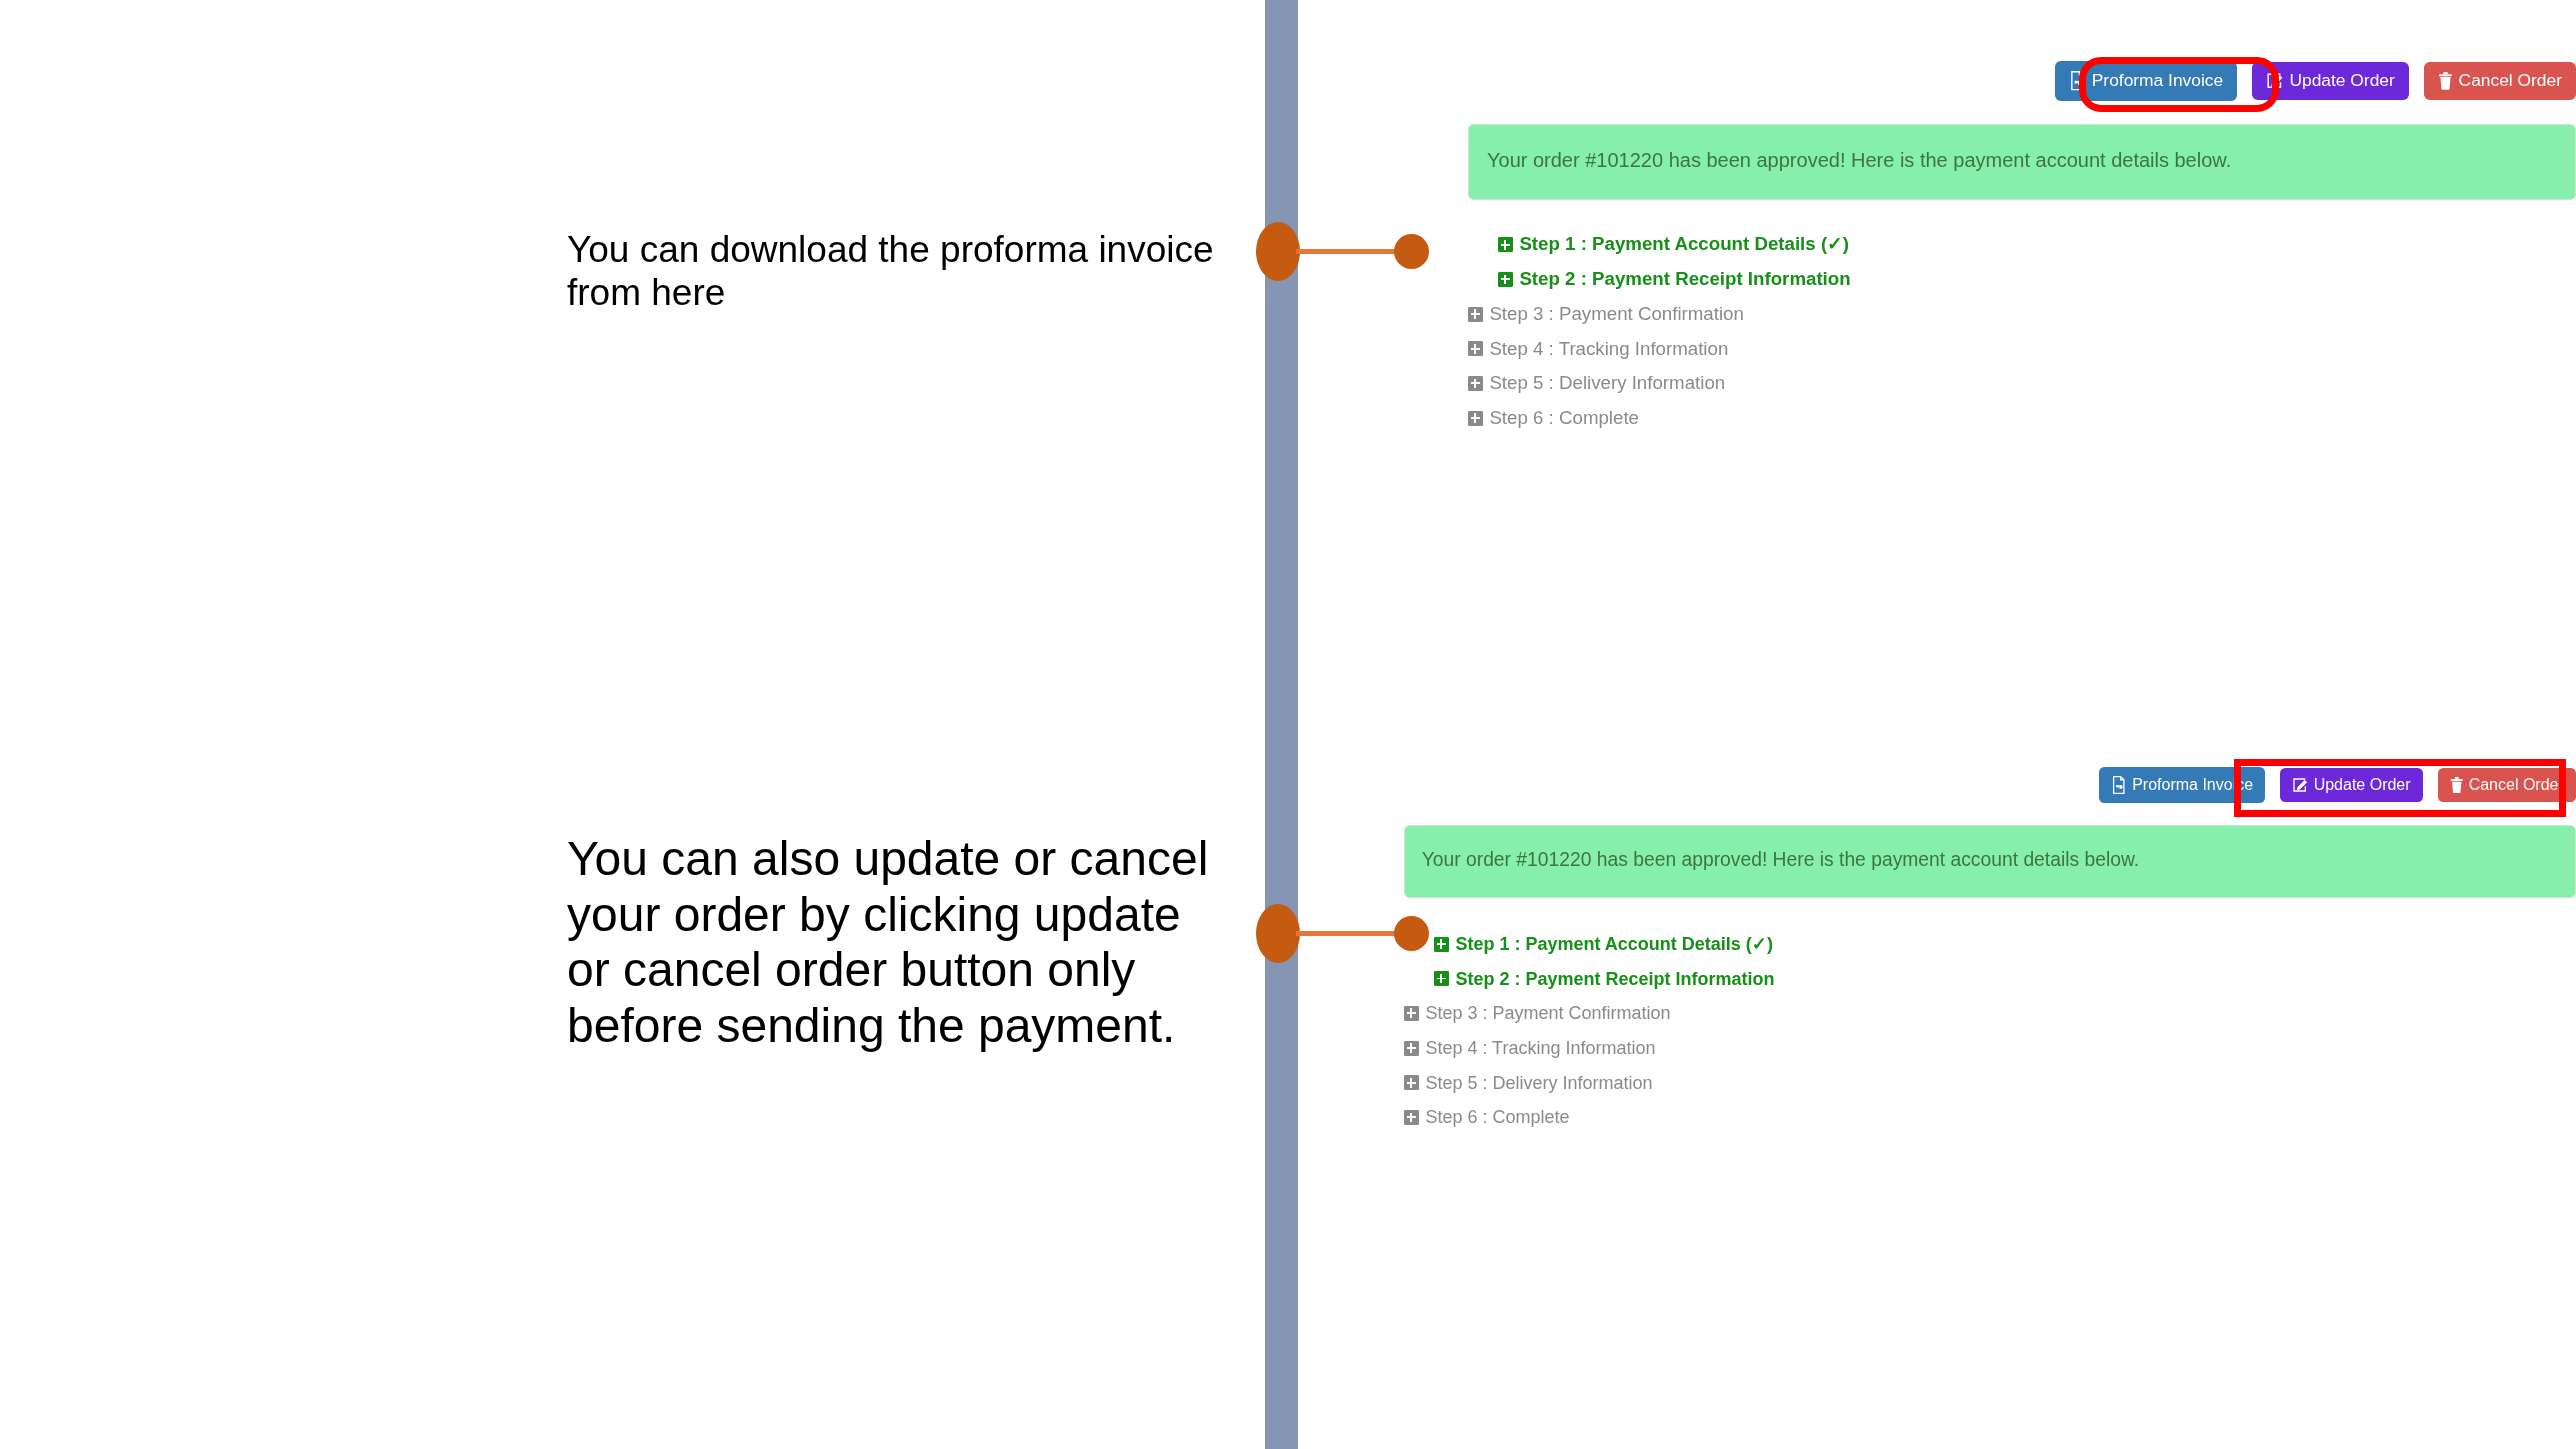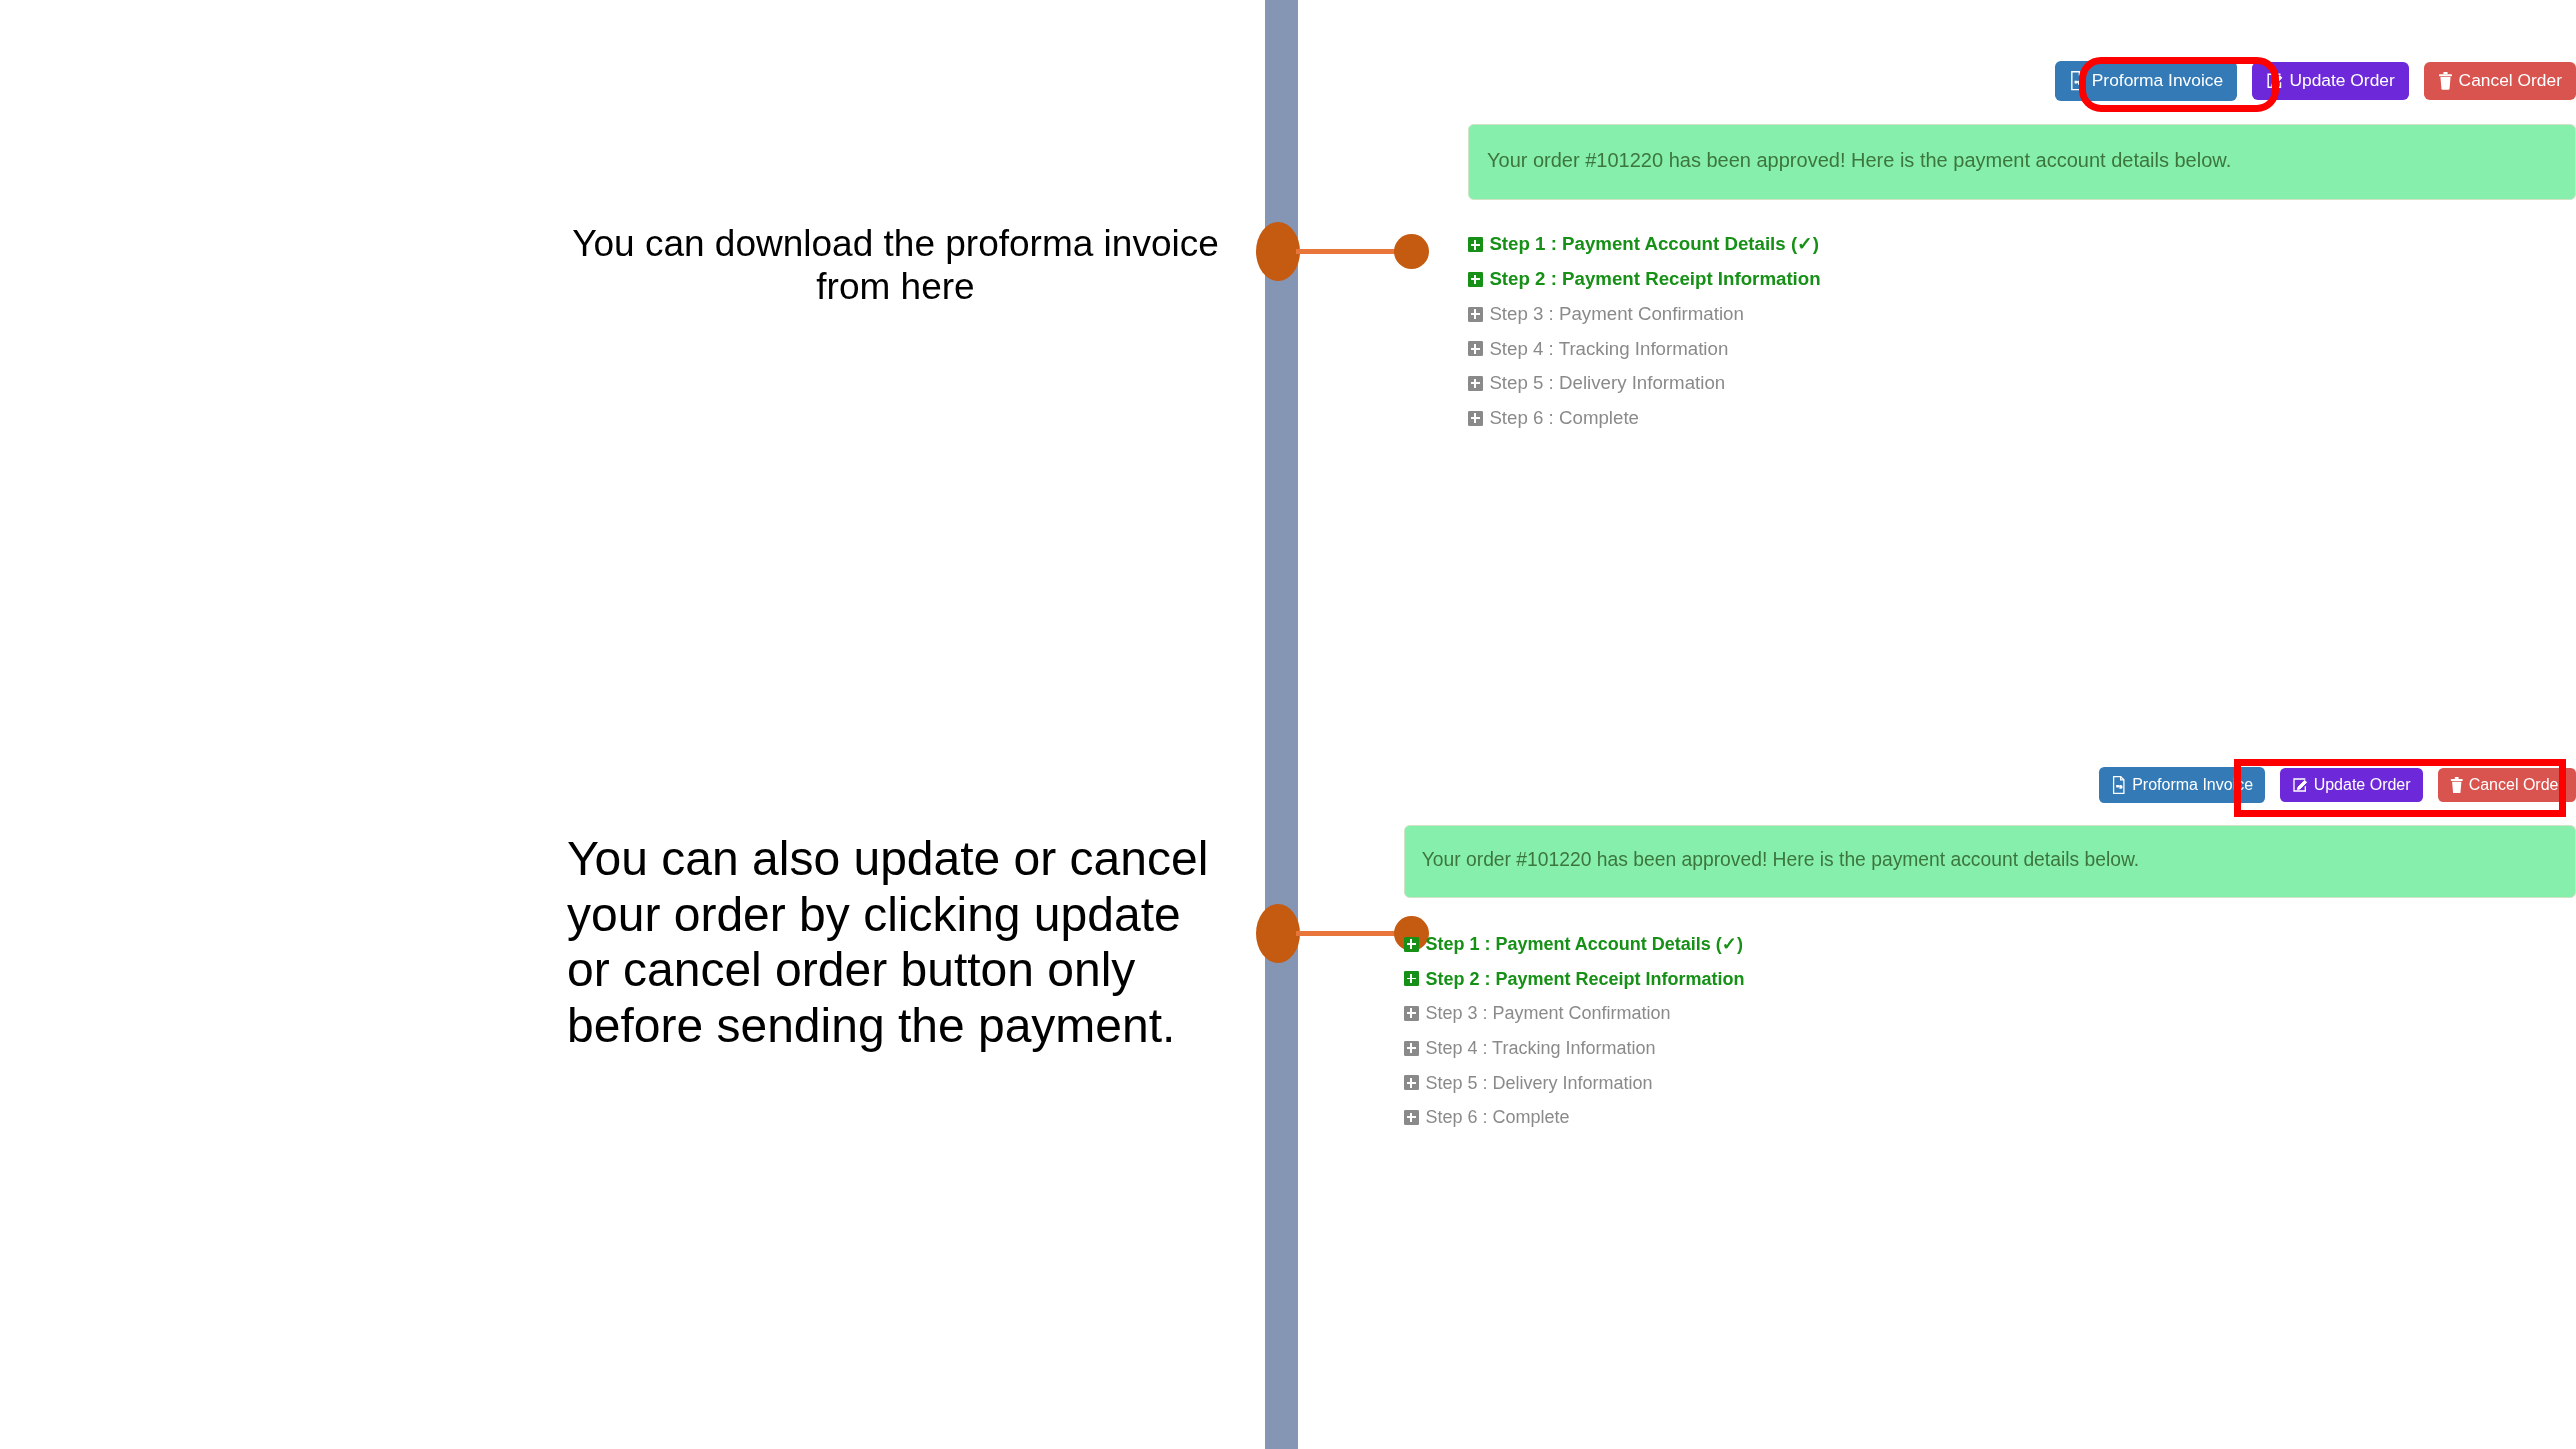--- a/index.html
+++ b/index.html
@@ -51,23 +51,23 @@
   }
 
   
   .annotation {
     position: absolute;
     color: #000000;
     font-family: "Liberation Sans", sans-serif;
   }
   .annotation-1 {
     left: 567px;
-    top: 223px;
+    top: 229px;
     width: 657px;
-    text-align: center;
+    text-align: left;
     font-size: 37px;
     line-height: 1.16;
   }
   .annotation-2 {
     left: 567px;
     top: 831px;
     width: 663px;
     text-align: left;
     font-size: 48px;
     line-height: 1.16;
@@ -141,21 +141,21 @@
     display: flex;
     align-items: center;
     gap: 6.4px;
     font-size: 18.7px;
     line-height: 1;
     margin-bottom: 16px;
     white-space: nowrap;
     cursor: pointer;
   }
   .steps-2 .step { font-size: 18px; margin-bottom: 16.7px; }
-  .step-active { color: #169016; font-weight: bold; }
+  .step-active { color: #169016; font-weight: bold; margin-left: 30px; }
   .step-muted  { color: #8a8a8a; text-align: right; }
 
   .plus-box {
     display: inline-block;
     width: 15px;
     height: 15px;
     position: relative;
     flex: 0 0 auto;
     border-radius: 1.3px;
   }

